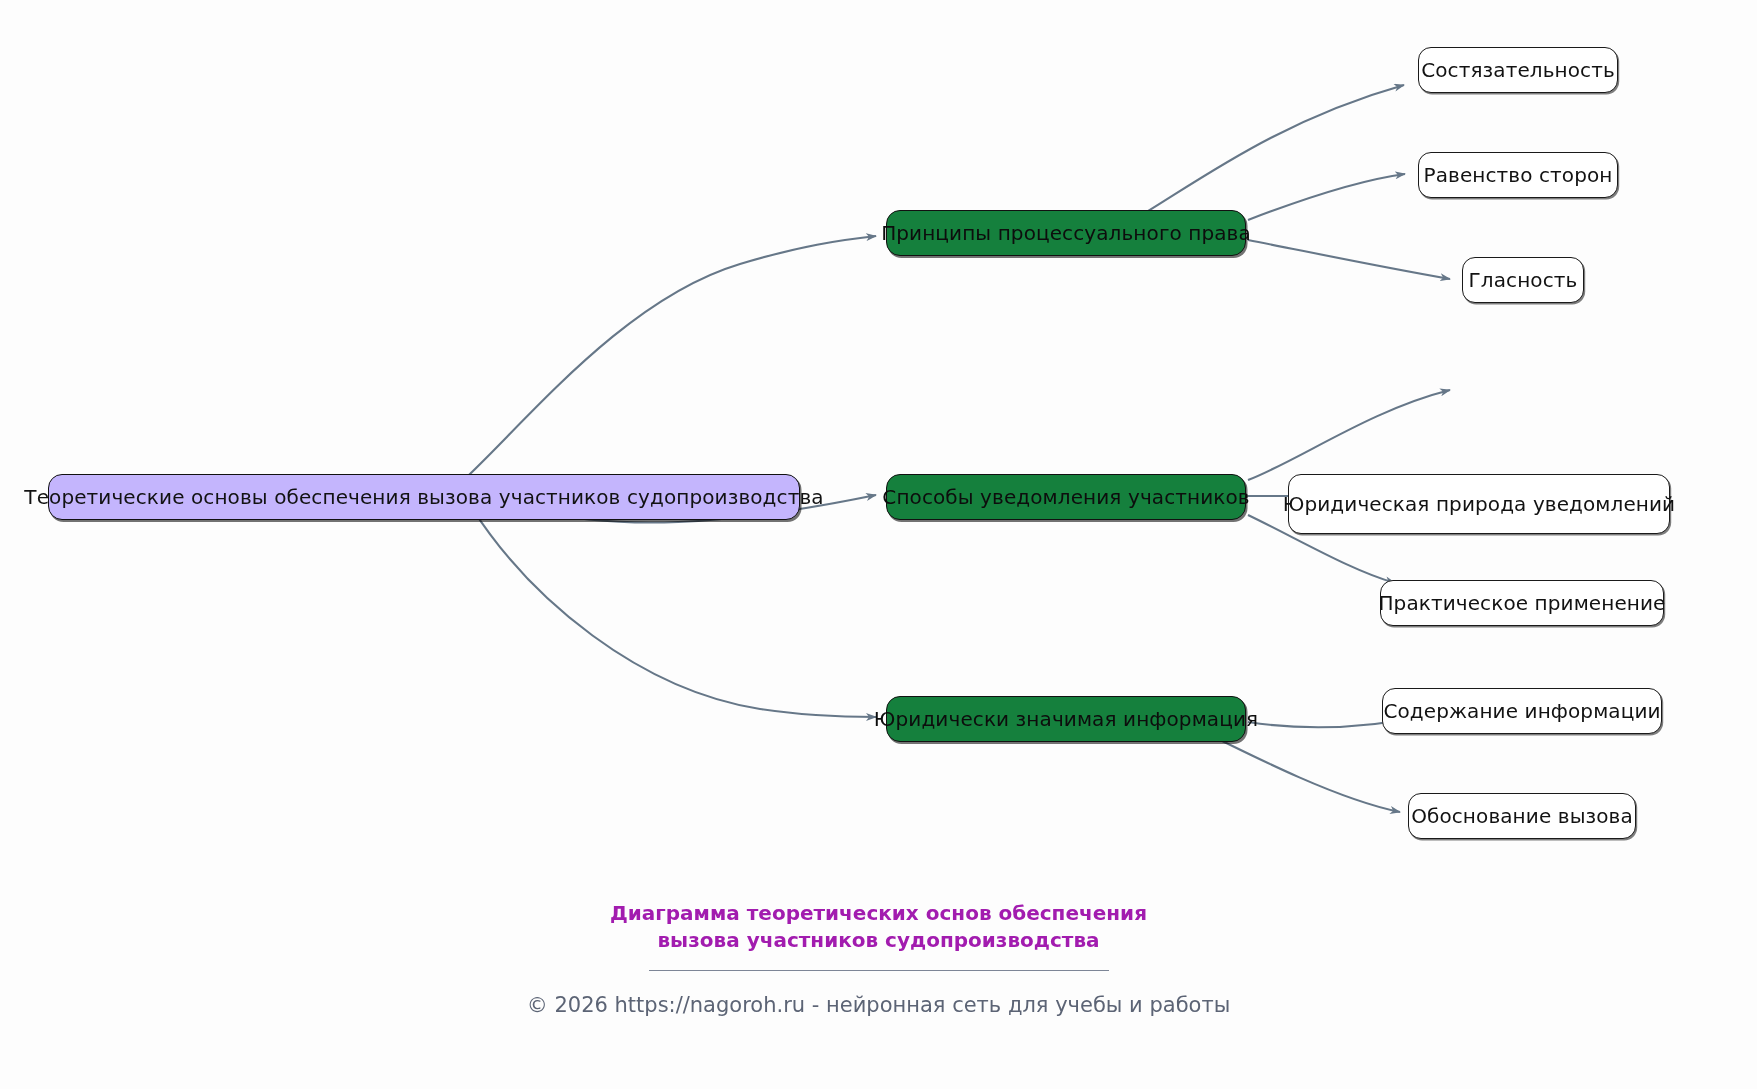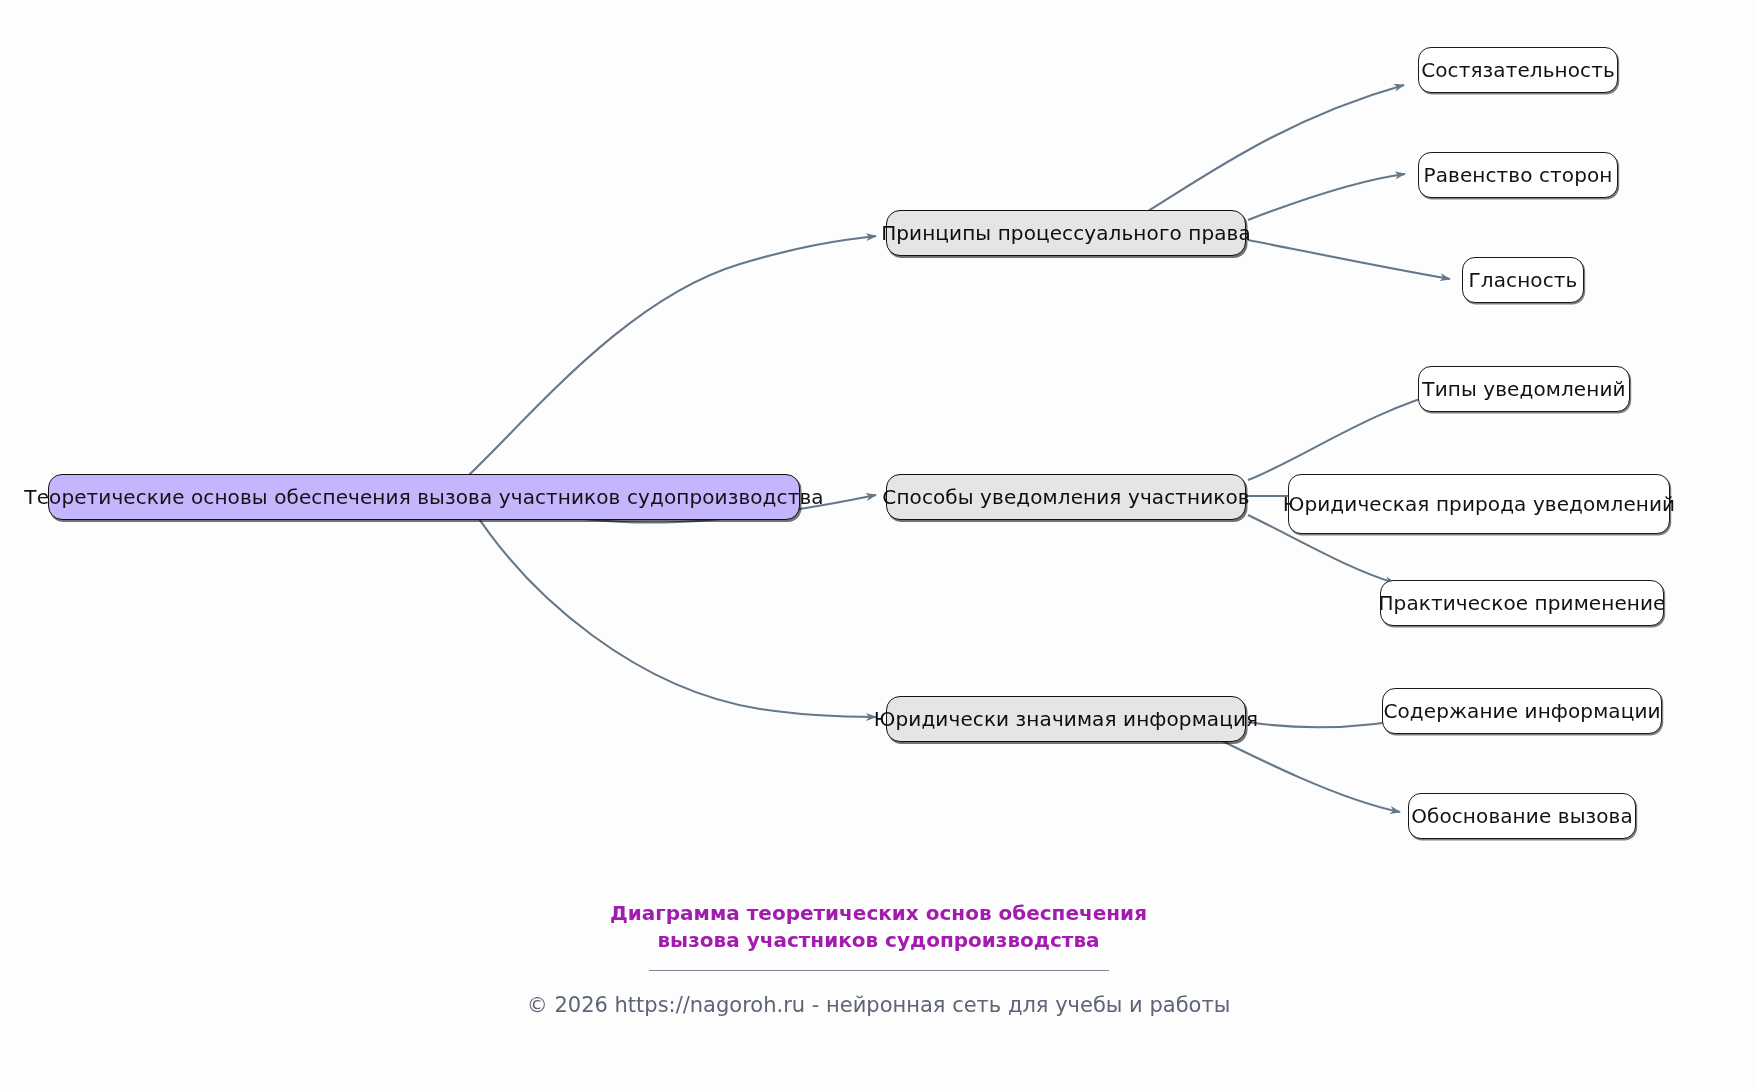--- a/index.html
+++ b/index.html
@@ -51,21 +51,21 @@
     box-shadow: 1.5px 2px 0 rgba(0,0,0,0.55);
   }
 
   .node.root {
     background: #c4b5fd;
     border-color: #111111;
     border-radius: 14px;
   }
 
   .node.branch {
-    background: #e5e5e5;
+    background: #15803d;
     border-color: #111111;
     color: #0d0d0d;
     border-radius: 14px;
   }
 
   .node.leaf {
     background: #ffffff;
     border-color: #1a1a1a;
     border-width: 1.4px;
     border-radius: 13px;
@@ -137,21 +137,20 @@
   <div class="node branch" style="left:886px; top:474px; width:360px; height:46px;">Способы уведомления участников</div>
 
   <div class="node leaf" style="left:1418px; top:47px; width:200px; height:46px;">Состязательность</div>
 
   <div class="node branch" style="left:886px; top:696px; width:360px; height:46px;">Юридически значимая информация</div>
 
   <div class="node leaf" style="left:1418px; top:152px; width:200px; height:46px;">Равенство сторон</div>
 
   <div class="node leaf" style="left:1462px; top:257px; width:122px; height:46px;">Гласность</div>
 
-  <div class="node leaf" style="left:1418px; top:366px; width:212px; height:46px;">Типы уведомлений</div>
 
   <div class="node leaf" style="left:1288px; top:474px; width:382px; height:60px;">Юридическая природа уведомлений</div>
 
   <div class="node leaf" style="left:1380px; top:580px; width:284px; height:46px;">Практическое применение</div>
 
   <div class="node leaf" style="left:1382px; top:688px; width:280px; height:46px;">Содержание информации</div>
 
   <div class="node leaf" style="left:1408px; top:793px; width:228px; height:46px;">Обоснование вызова</div>
 
   <div id="footer">

